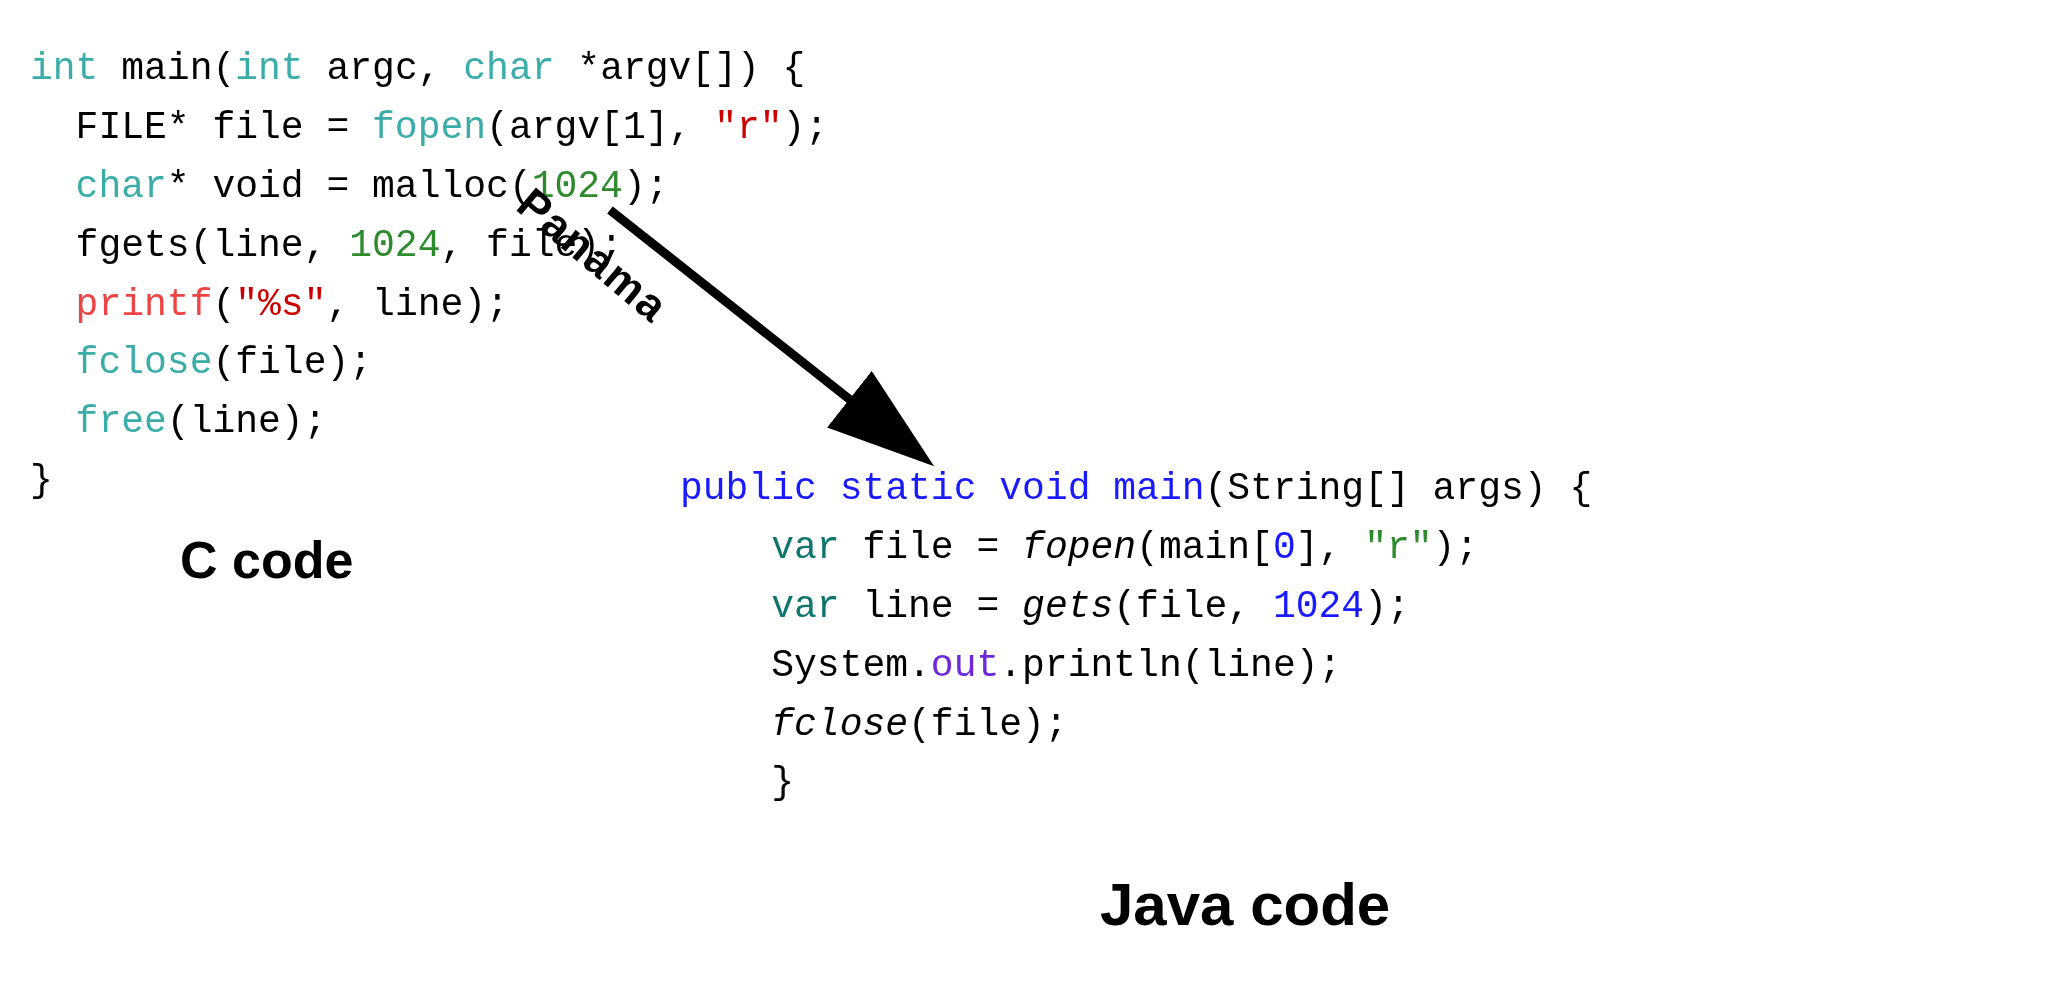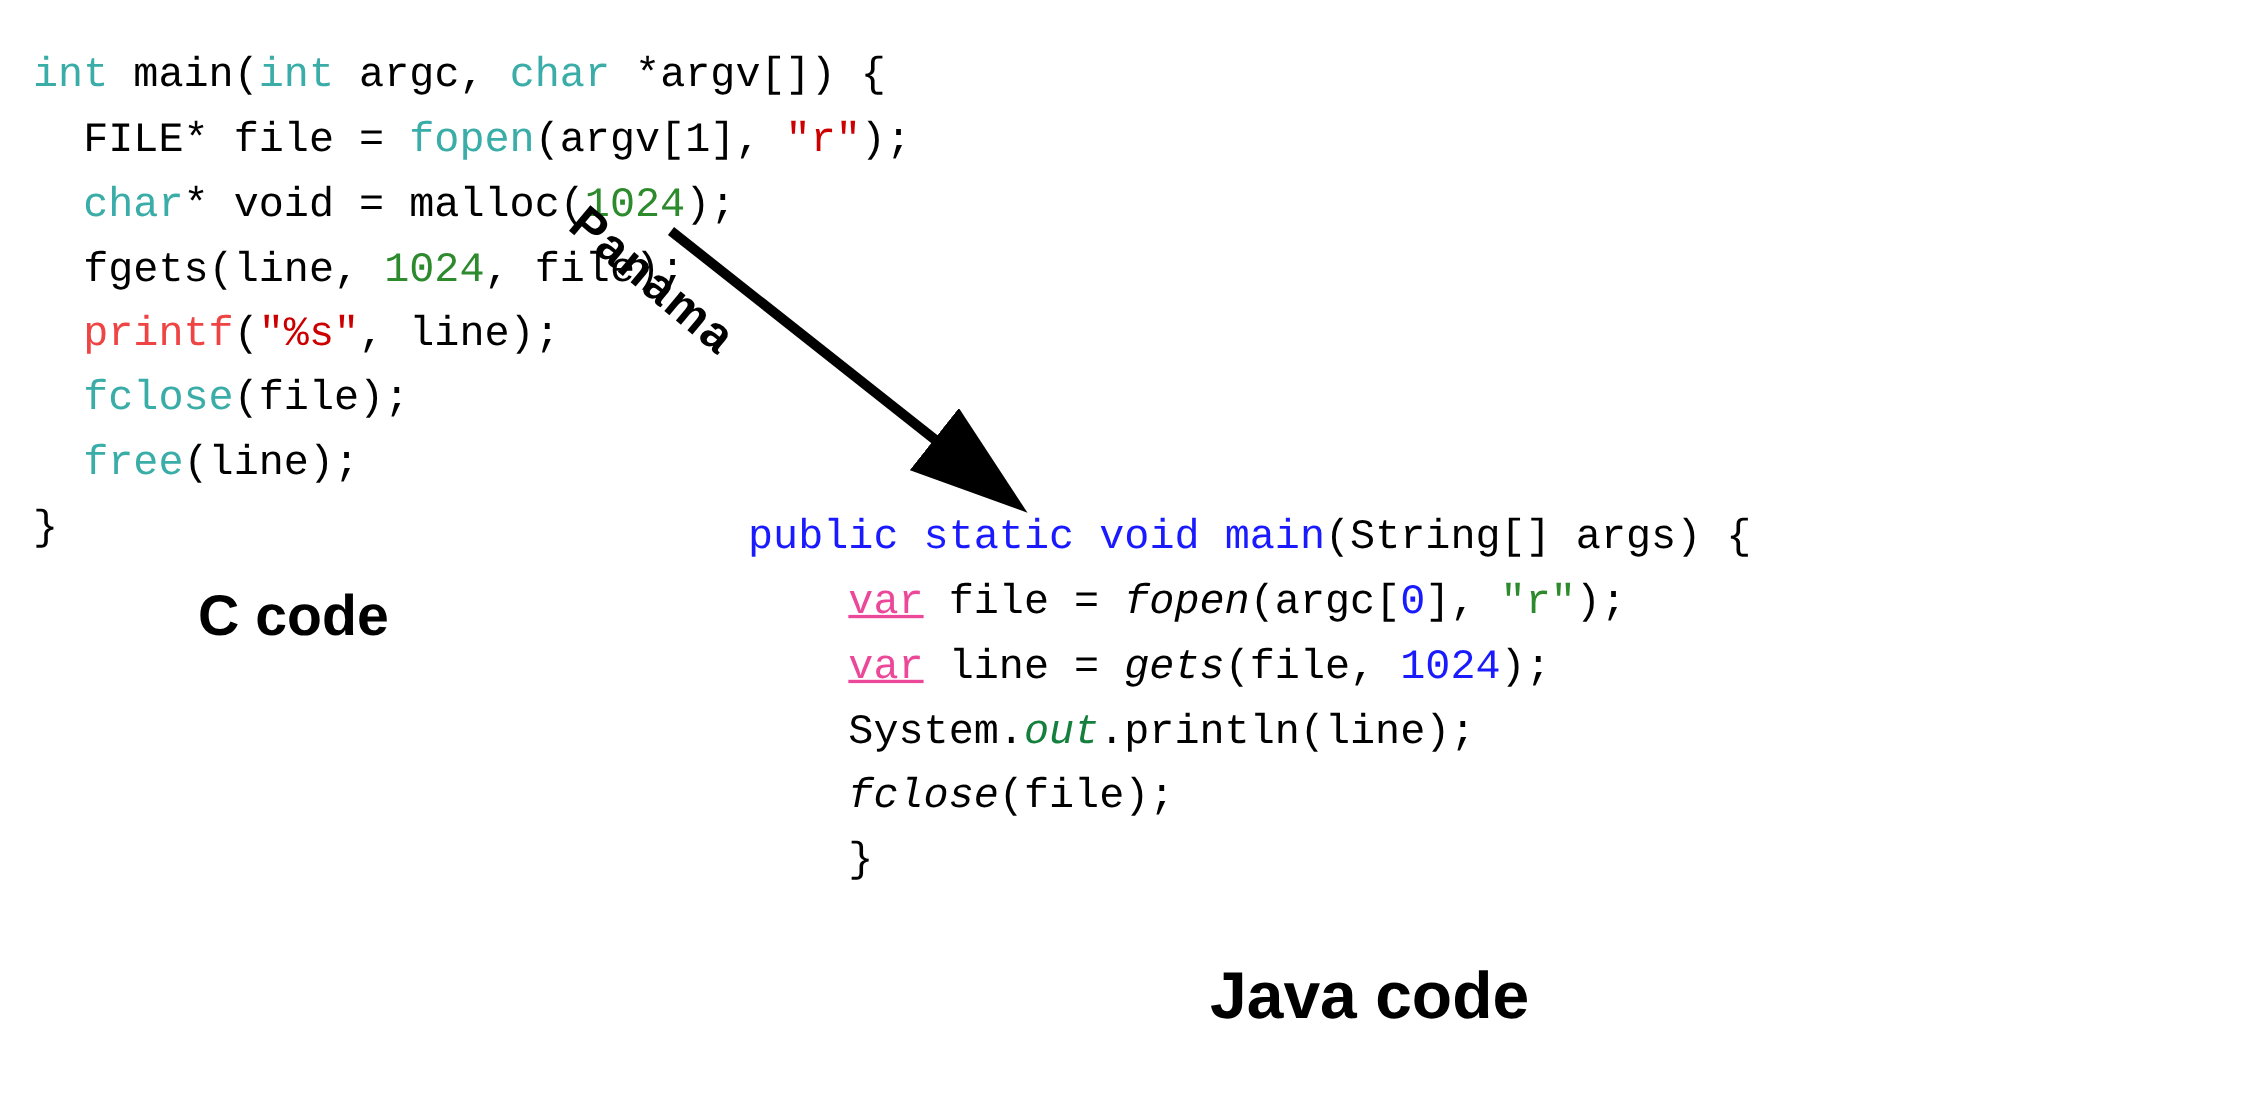--- a/index.html
+++ b/index.html
@@ -87,25 +87,25 @@
       position: absolute;
       top: 460px;
       left: 680px;
       font-size: 38px;
       line-height: 1.55;
       font-family: 'Courier New', Courier, monospace;
       font-weight: 500;
     }
 
     .java-code-block .kw-blue { color: #1a1aff; }
-    .java-code-block .kw-var { color: #ec4899; text-decoration: underline; }
+    .java-code-block .kw-var { color: #0f766e; }
     .java-code-block .fn-italic { color: #000; font-style: italic; }
     .java-code-block .str-green { color: #2d8a2d; }
     .java-code-block .num-blue { color: #1a1aff; }
-    .java-code-block .sys-out { color: #15803d; font-style: italic; }
+    .java-code-block .sys-out { color: #6d28d9; }
     .java-code-block .normal { color: #000; }
 
     
     .java-label {
       position: absolute;
       top: 870px;
       left: 1100px;
       font-family: Arial, sans-serif;
       font-size: 60px;
       font-weight: bold;
@@ -157,21 +157,21 @@
     </svg>
   </div>
 
   <div class="panama-label">Panama</div>
 
   <div class="java-code-block">
     <div>
       <span class="kw-blue">public</span><span class="normal"> </span><span class="kw-blue">static</span><span class="normal"> </span><span class="kw-blue">void</span><span class="normal"> </span><span class="kw-blue">main</span><span class="normal">(String[] args) {</span>
     </div>
     <div>
-      <span class="normal">&nbsp;&nbsp;&nbsp;&nbsp;</span><span class="kw-var">var</span><span class="normal"> file = </span><span class="fn-italic">fopen</span><span class="normal">(argc[</span><span class="num-blue">0</span><span class="normal">], </span><span class="str-green">"r"</span><span class="normal">);</span>
+      <span class="normal">&nbsp;&nbsp;&nbsp;&nbsp;</span><span class="kw-var">var</span><span class="normal"> file = </span><span class="fn-italic">fopen</span><span class="normal">(main[</span><span class="num-blue">0</span><span class="normal">], </span><span class="str-green">"r"</span><span class="normal">);</span>
     </div>
     <div>
       <span class="normal">&nbsp;&nbsp;&nbsp;&nbsp;</span><span class="kw-var">var</span><span class="normal"> line = </span><span class="fn-italic">gets</span><span class="normal">(file, </span><span class="num-blue">1024</span><span class="normal">);</span>
     </div>
     <div>
       <span class="normal">&nbsp;&nbsp;&nbsp;&nbsp;System.</span><span class="sys-out">out</span><span class="normal">.println(line);</span>
     </div>
     <div>
       <span class="normal">&nbsp;&nbsp;&nbsp;&nbsp;</span><span class="fn-italic">fclose</span><span class="normal">(file);</span>
     </div>

